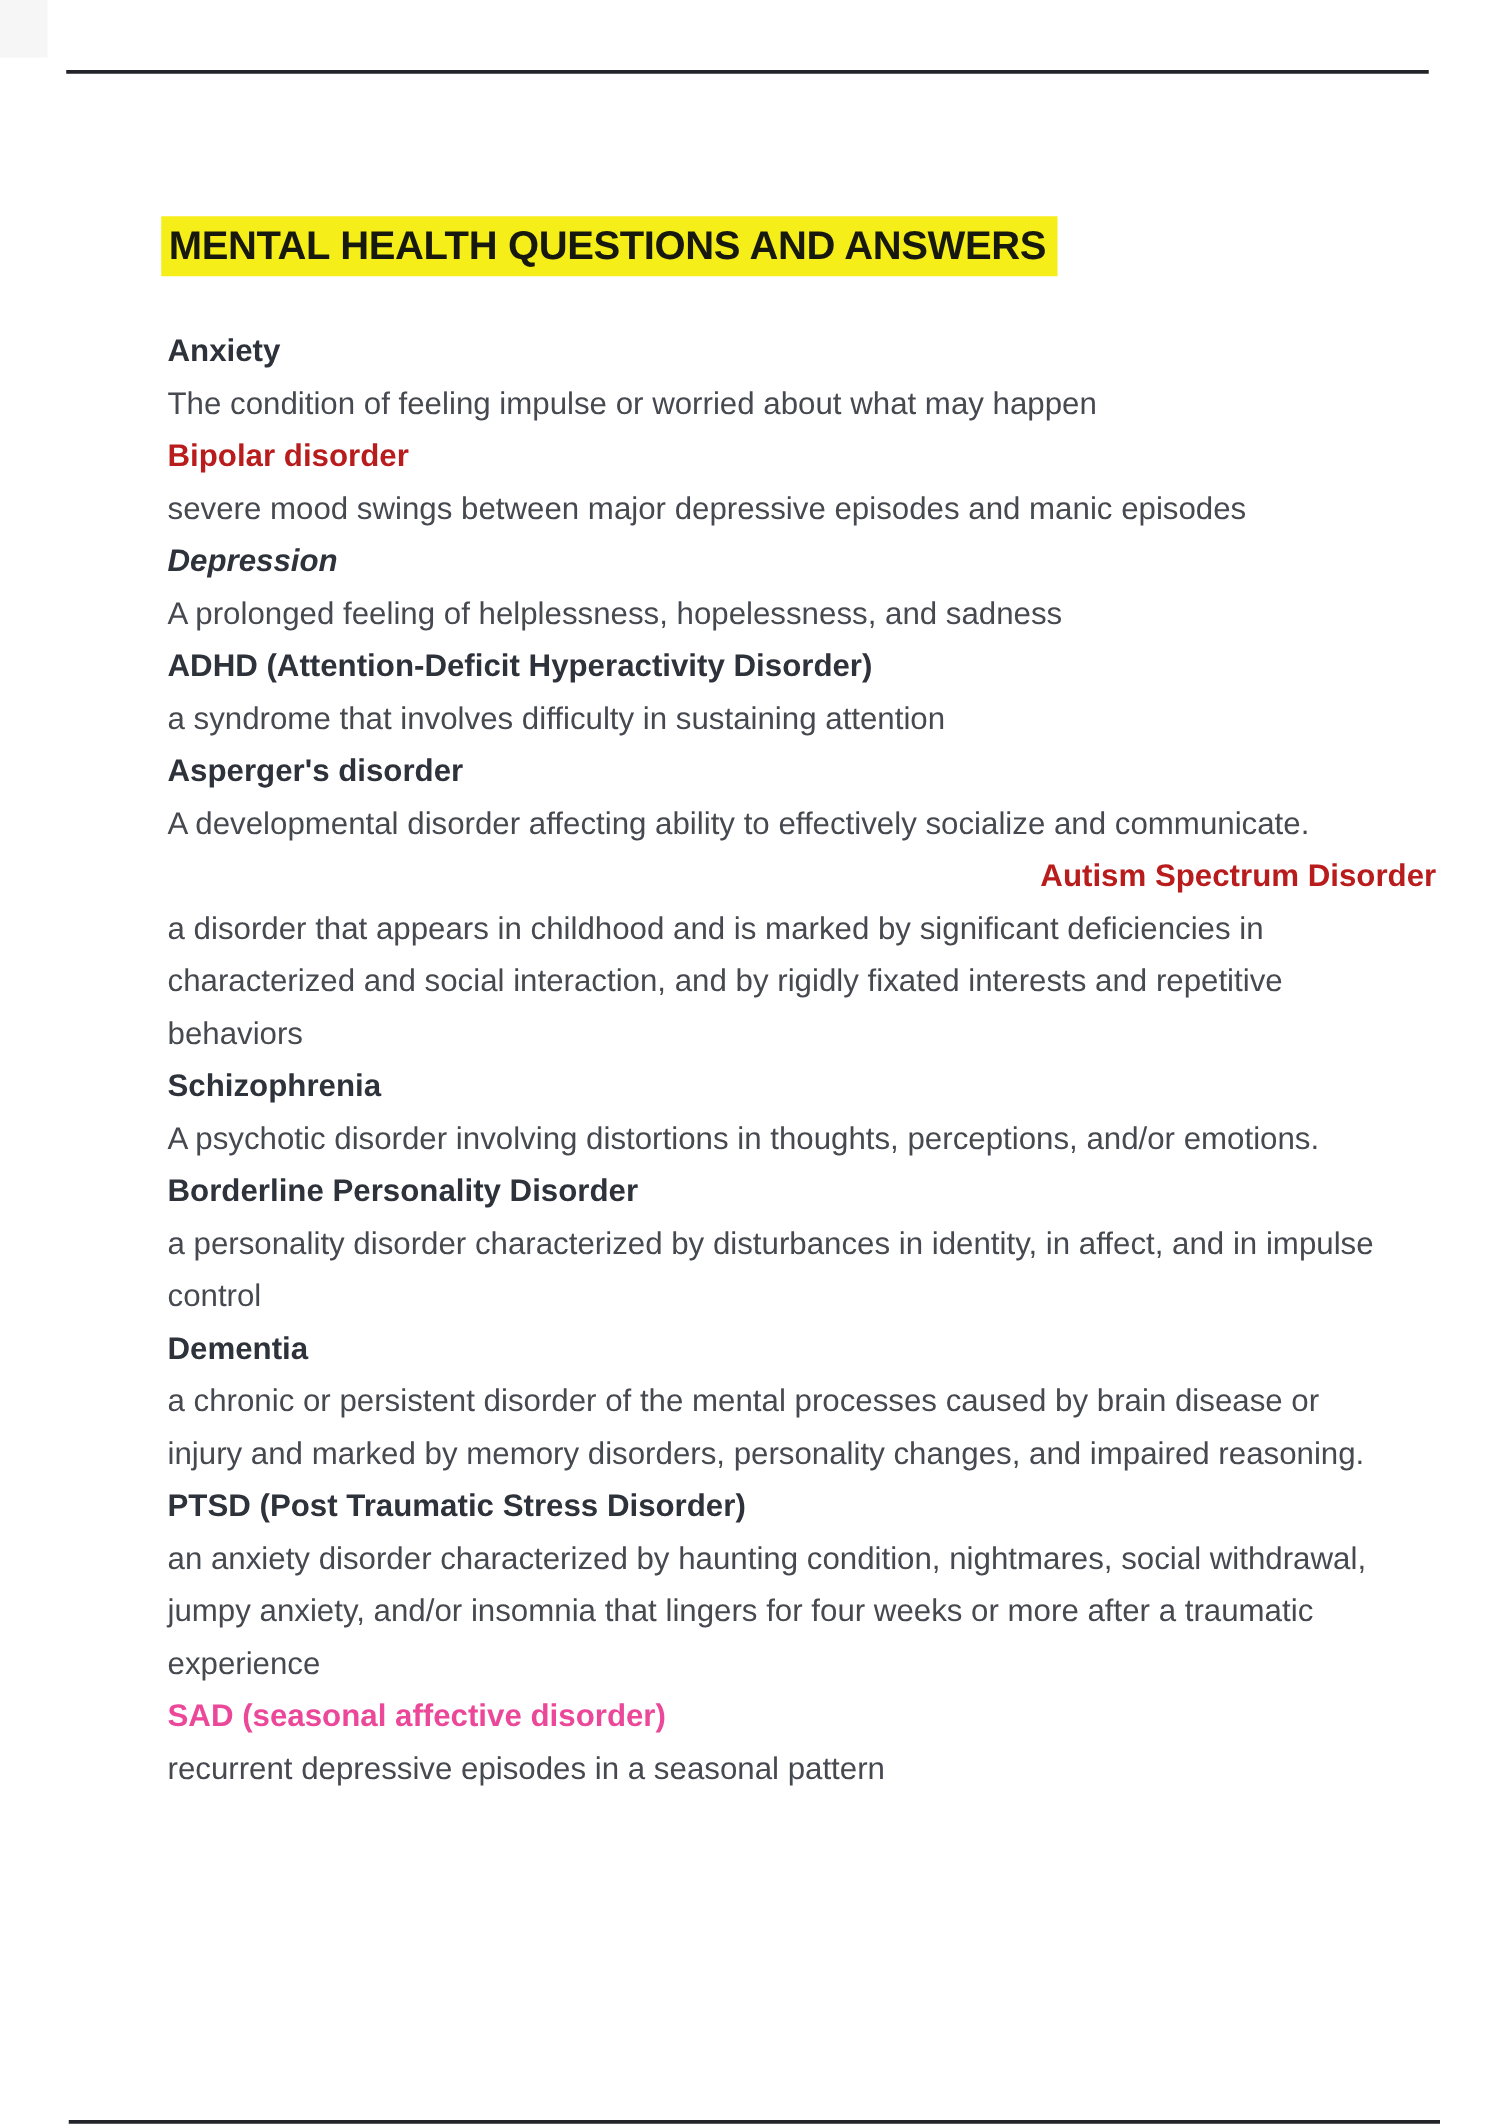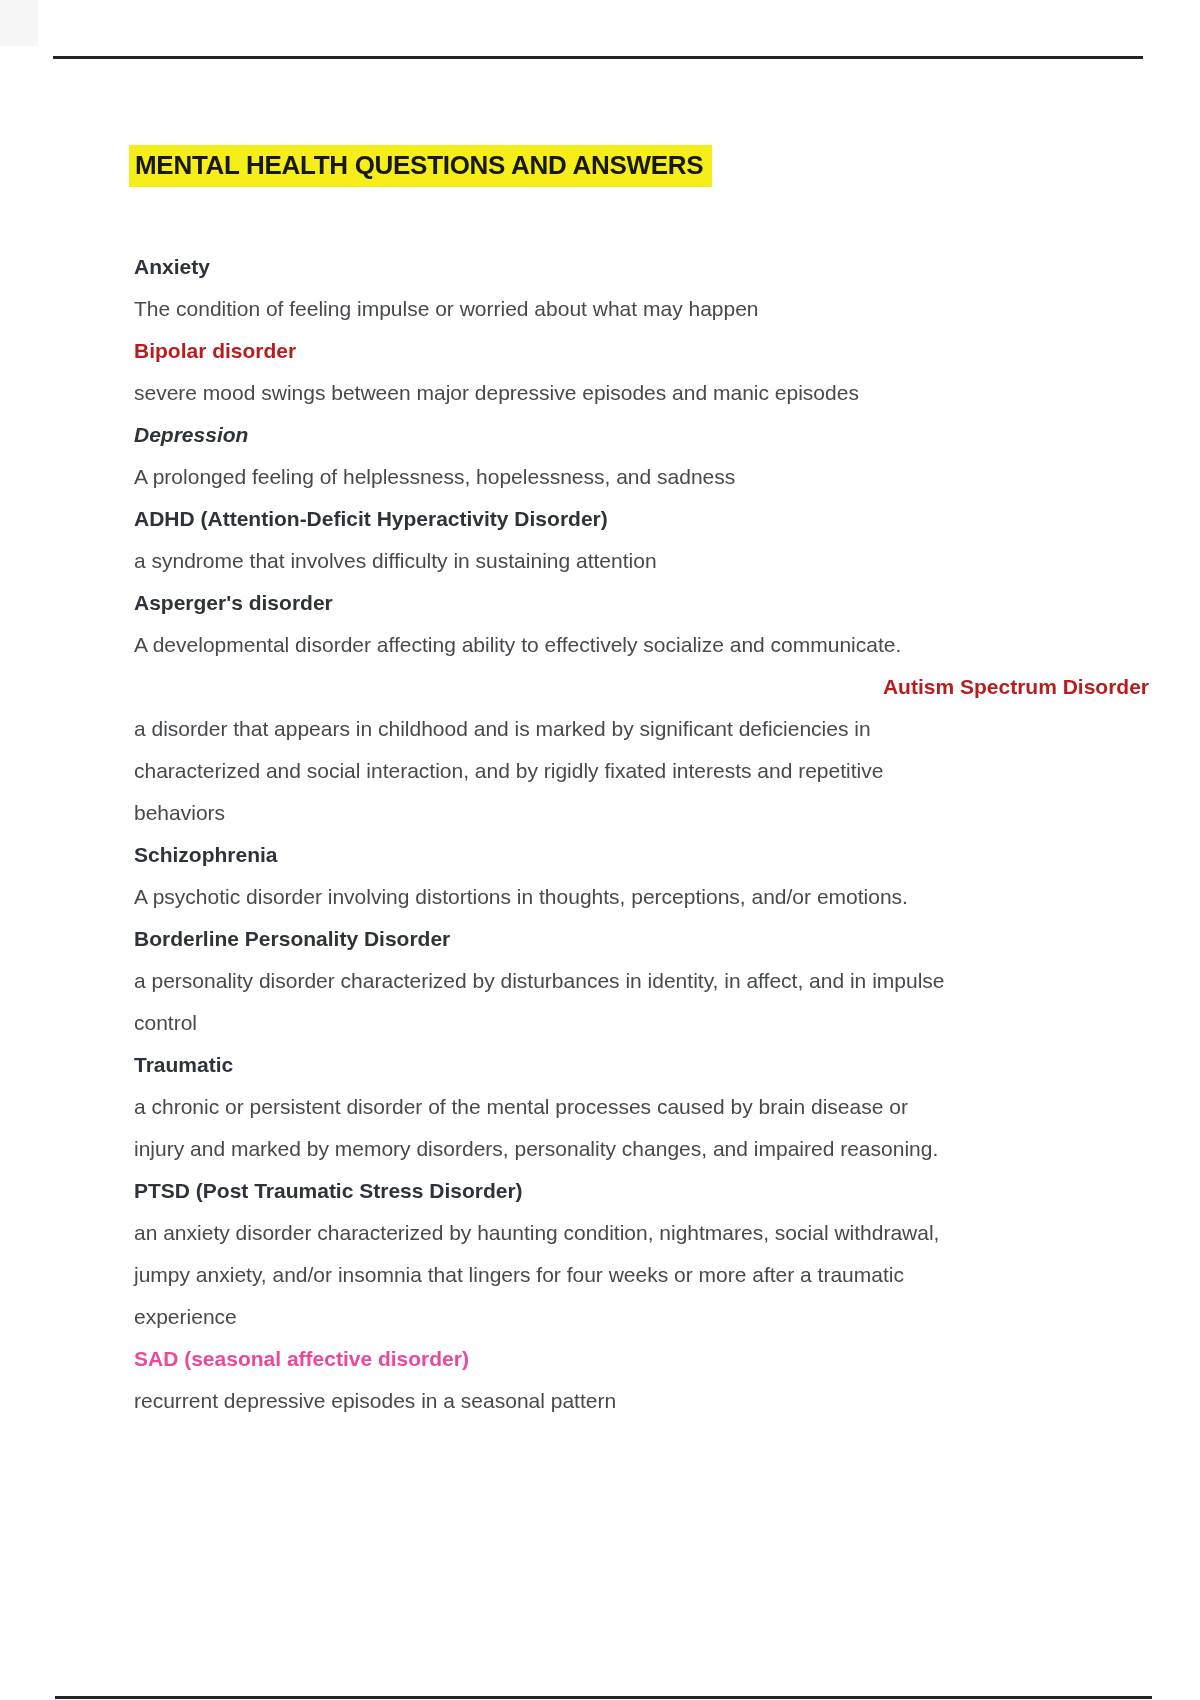--- a/index.html
+++ b/index.html
@@ -27,35 +27,36 @@
   .rule-top    { left: 53px; top: 56px;   width: 1090px; }
   .rule-bottom { left: 55px; top: 1696px; width: 1097px; }
 
   .title-wrap {
     position: absolute;
     left: 129px;
     top: 145px;
   }
   .title-highlight {
     display: inline-block;
-    font-size: 26px;
+    font-size: 32px;
     font-weight: bold;
     line-height: 1;
     letter-spacing: -0.3px;
     color: #17190f;
     padding: 7px 9px 9px 6px;
     background: #f5ee18; 
+    margin-top: 28px;
   }
 
   .qa-list {
     position: absolute;
     left: 134px;
-    top: 246px;
+    top: 260px;
     width: 1015px;
-    font-size: 21px;
+    font-size: 25px;
     line-height: 42px;
     color: #46494f;
   }
   .term {
     font-weight: bold;
     color: #2e323a;
     white-space: pre-line;
   }
   .definition {
     white-space: pre-line;
@@ -85,21 +86,21 @@
     <div class="definition">A developmental disorder affecting ability to effectively socialize and communicate.</div>
     <div class="term" style="color: #b91c1c; text-align: right;">Autism Spectrum Disorder</div>
     <div class="definition">a disorder that appears in childhood and is marked by significant deficiencies in
 characterized and social interaction, and by rigidly fixated interests and repetitive
 behaviors</div>
     <div class="term" style="color: rgb(46, 50, 58);">Schizophrenia</div>
     <div class="definition">A psychotic disorder involving distortions in thoughts, perceptions, and/or emotions.</div>
     <div class="term" style="color: rgb(46, 50, 58);">Borderline Personality Disorder</div>
     <div class="definition">a personality disorder characterized by disturbances in identity, in affect, and in impulse
 control</div>
-    <div class="term" style="color: rgb(46, 50, 58);">Traumatic</div>
+    <div class="term" style="color: rgb(46, 50, 58);">Dementia</div>
     <div class="definition">a chronic or persistent disorder of the mental processes caused by brain disease or
 injury and marked by memory disorders, personality changes, and impaired reasoning.</div>
     <div class="term" style="color: rgb(46, 50, 58);">PTSD (Post Traumatic Stress Disorder)</div>
     <div class="definition">an anxiety disorder characterized by haunting condition, nightmares, social withdrawal,
 jumpy anxiety, and/or insomnia that lingers for four weeks or more after a traumatic
 experience</div>
     <div class="term" style="color: #ec4899;">SAD (seasonal affective disorder)</div>
     <div class="definition">recurrent depressive episodes in a seasonal pattern</div>
   </div>
 

